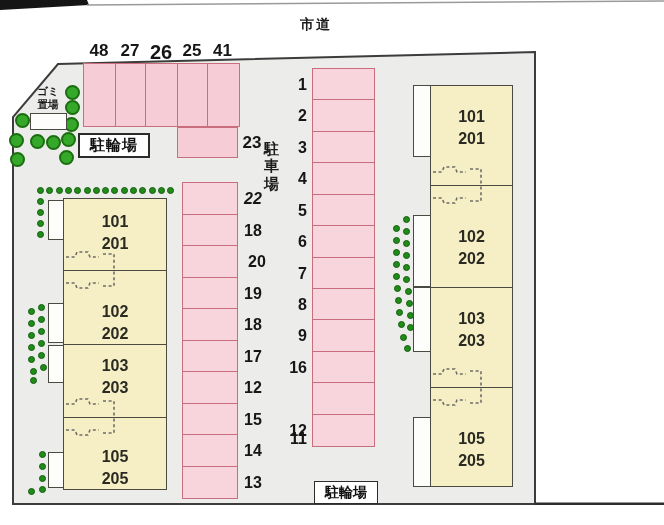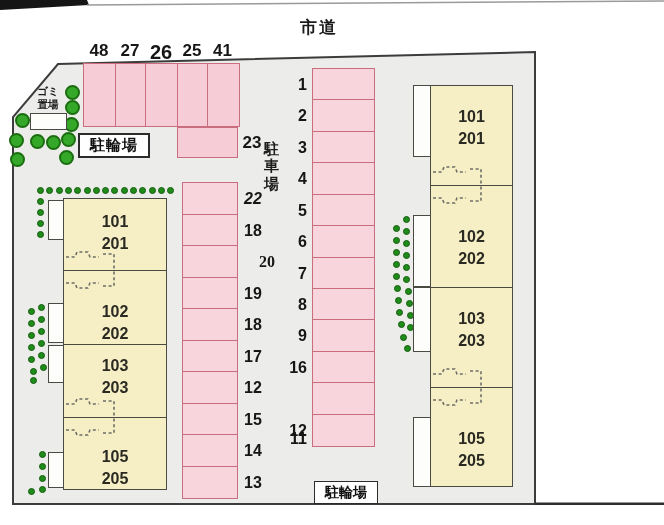--- a/index.html
+++ b/index.html
@@ -46,21 +46,21 @@
       <div class="num" style="left: 177px; top: 42px; width: 30px; font-size: 17px;">25</div>
       <div class="space space-top" style="left: 207px; top: 63px; width: 32.6px; height: 64px;"></div>
       <div class="num" style="left: 207px; top: 42px; width: 31px; font-size: 17px;">41</div>
       <div class="space space-top" style="left: 177px; top: 127px; width: 61px; height: 31px;"></div>
       <div class="num" style="left: 239px; top: 134px; width: 26px; font-size: 17px;">23</div>
       <div class="space" style="left: 182px; top: 182px; width: 56px; height: 33.1px;"></div>
       <div class="num" style="left: 240px; top: 191px; width: 26px; font-style: italic;">22</div>
       <div class="space" style="left: 182px; top: 213.5px; width: 56px; height: 33.1px;"></div>
       <div class="num" style="left: 240px; top: 222.5px; width: 26px;">18</div>
       <div class="space" style="left: 182px; top: 245px; width: 56px; height: 33.1px;"></div>
-      <div class="num" style="left: 254px; top: 254px; width: 26px; font-family: Liberation Serif, serif;">20</div>
+      <div class="num" style="left: 244px; top: 254px; width: 26px;">20</div>
       <div class="space" style="left: 182px; top: 276.5px; width: 56px; height: 33.1px;"></div>
       <div class="num" style="left: 240px; top: 285.5px; width: 26px;">19</div>
       <div class="space" style="left: 182px; top: 308px; width: 56px; height: 33.1px;"></div>
       <div class="num" style="left: 240px; top: 317px; width: 26px;">18</div>
       <div class="space" style="left: 182px; top: 339.5px; width: 56px; height: 33.1px;"></div>
       <div class="num" style="left: 240px; top: 348.5px; width: 26px;">17</div>
       <div class="space" style="left: 182px; top: 371px; width: 56px; height: 33.1px;"></div>
       <div class="num" style="left: 240px; top: 380px; width: 26px;">12</div>
       <div class="space" style="left: 182px; top: 402.5px; width: 56px; height: 33.1px;"></div>
       <div class="num" style="left: 240px; top: 411.5px; width: 26px;">15</div>
@@ -219,21 +219,21 @@
         <path d="M66,283 h9 l2,5 h11 l2,-5 h9 m4,3 h11 v-16" fill="none" stroke="#6e6e66" stroke-width="1.6" stroke-dasharray="3,2.6"></path>
         <path d="M66,404 h9 l2,-5 h11 l2,5 h9 m4,-3 h11 v16" fill="none" stroke="#6e6e66" stroke-width="1.6" stroke-dasharray="3,2.6"></path>
         <path d="M66,430 h9 l2,5 h11 l2,-5 h9 m4,3 h11 v-16" fill="none" stroke="#6e6e66" stroke-width="1.6" stroke-dasharray="3,2.6"></path>
         <path d="M433,172 h9 l2,-5 h11 l2,5 h9 m4,-3 h11 v16" fill="none" stroke="#6e6e66" stroke-width="1.6" stroke-dasharray="3,2.6"></path>
         <path d="M433,198 h9 l2,5 h11 l2,-5 h9 m4,3 h11 v-16" fill="none" stroke="#6e6e66" stroke-width="1.6" stroke-dasharray="3,2.6"></path>
         <path d="M433,374 h9 l2,-5 h11 l2,5 h9 m4,-3 h11 v16" fill="none" stroke="#6e6e66" stroke-width="1.6" stroke-dasharray="3,2.6"></path>
         <path d="M433,400 h9 l2,5 h11 l2,-5 h9 m4,3 h11 v-16" fill="none" stroke="#6e6e66" stroke-width="1.6" stroke-dasharray="3,2.6"></path>
       </g>
   </svg>
 
-  <div class="lbl" style="left:300px;top:16px;font-size:17px;letter-spacing:2px;">市道</div>
+  <div class="lbl" style="left:300px;top:16px;font-size:14px;letter-spacing:2px;">市道</div>
 
   <div class="lbl vert" style="left:263px;top:140px;">駐車場</div>
 
   <div class="lbl garb" style="left:31px;top:85px;width:34px;">
     <span>ゴミ</span><br>
     <span>置場</span>
   </div>
   <div class="notch" style="left:30px;top:113px;width:37px;height:17px;z-index:4;"></div>
 
   <div class="signbox" style="left:78px;top:133px;width:72px;height:25px;font-size:15px;letter-spacing:1px;">

